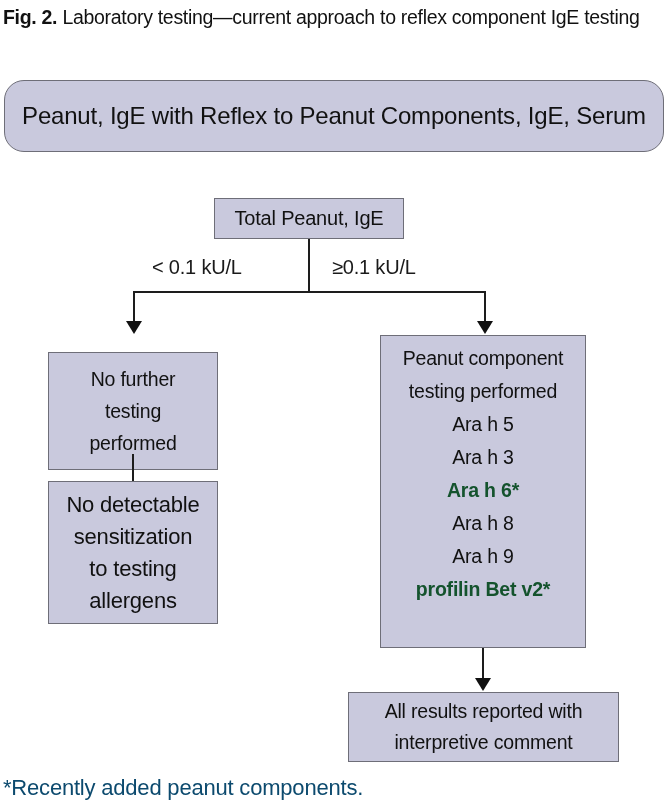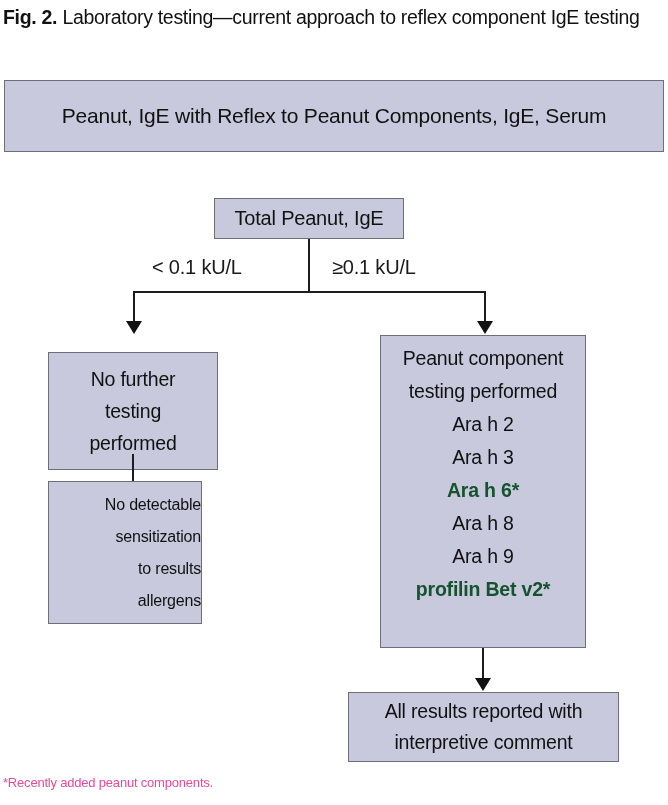--- a/index.html
+++ b/index.html
@@ -43,39 +43,39 @@
     justify-content: center;
     text-align: center;
     color: #111111;
     letter-spacing: -0.2px;
   }
 
   
   #header-box {
     left: 4px;  top: 80px;
     width: 660px; height: 72px;
-    font-size: 21px;
+    font-size: 24px;
+    border-radius: 20px;
   }
   #total-peanut-box {
     left: 214px; top: 198px;
     width: 190px; height: 41px;
     font-size: 20px;
   }
   #no-further-box {
     left: 48px;  top: 352px;
     width: 170px; height: 118px;
     font-size: 19.5px;
     line-height: 32px;
   }
   #no-sensitization-box {
     left: 48px;  top: 481px;
-    width: 154px; height: 143px;
-    font-size: 16px;
+    width: 170px; height: 143px;
+    font-size: 22px;
     line-height: 32px;
-    align-items: flex-end;
   }
   #component-box {
     left: 380px; top: 335px;
     width: 206px; height: 313px;
     font-size: 19.5px;
     line-height: 33px;
     justify-content: flex-start;
     padding-top: 6px;
   }
   #component-box .comp-line { display: block; width: 100%; }
@@ -120,23 +120,23 @@
   #link-left-boxes { left: 132px; top: 454px; height: 27px; }
   
   #drop-final      { left: 482px; top: 648px; height: 32px; }
   #arrow-final     { left: 475px; top: 678px; }
 
   
   #footnote {
     position: absolute;
     left: 3px;
     top: 775px;
-    font-size: 13px;
+    font-size: 22px;
     letter-spacing: -0.2px;
-    color: #ec4899;
+    color: #0c4a6e;
   }
 </style>
 </head>
 <body>
 
 <div id="caption"><span class="figlabel">Fig. 2.</span> <span>Laboratory testing—current approach to reflex component IgE testing</span></div>
 
 <div class="fbox" id="header-box">
   <span>Peanut, IgE with Reflex to Peanut Components, IgE, Serum</span>
 </div>
@@ -159,28 +159,28 @@
   <span>No further</span>
   <span>testing</span>
   <span>performed</span>
 </div>
 
 <div class="vline" id="link-left-boxes"></div>
 
 <div class="fbox" id="no-sensitization-box">
   <span>No detectable</span>
   <span>sensitization</span>
-  <span>to results</span>
+  <span>to testing</span>
   <span>allergens</span>
 </div>
 
 <div class="fbox" id="component-box">
   <span class="comp-line">Peanut component</span>
   <span class="comp-line">testing performed</span>
-  <span class="comp-line">Ara h 2</span>
+  <span class="comp-line">Ara h 5</span>
   <span class="comp-line">Ara h 3</span>
   <span class="comp-line red">Ara h 6*</span>
   <span class="comp-line">Ara h 8</span>
   <span class="comp-line">Ara h 9</span>
   <span class="comp-line red">profilin Bet v2*</span>
 </div>
 
 <div class="vline" id="drop-final"></div>
 <div class="arrowhead" id="arrow-final"></div>
 

